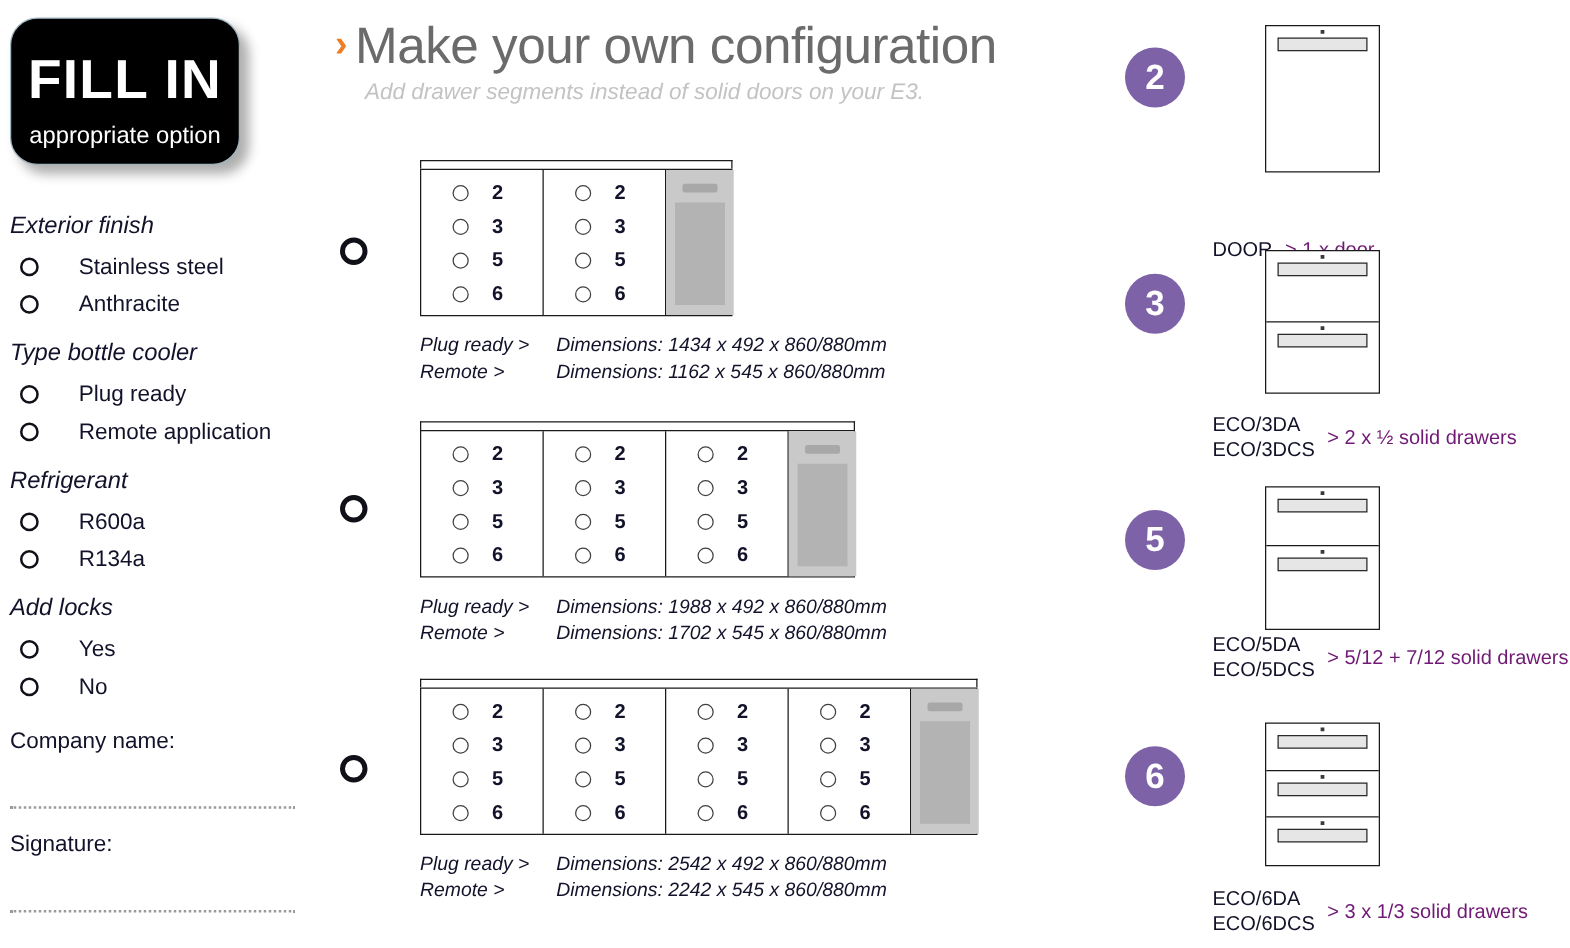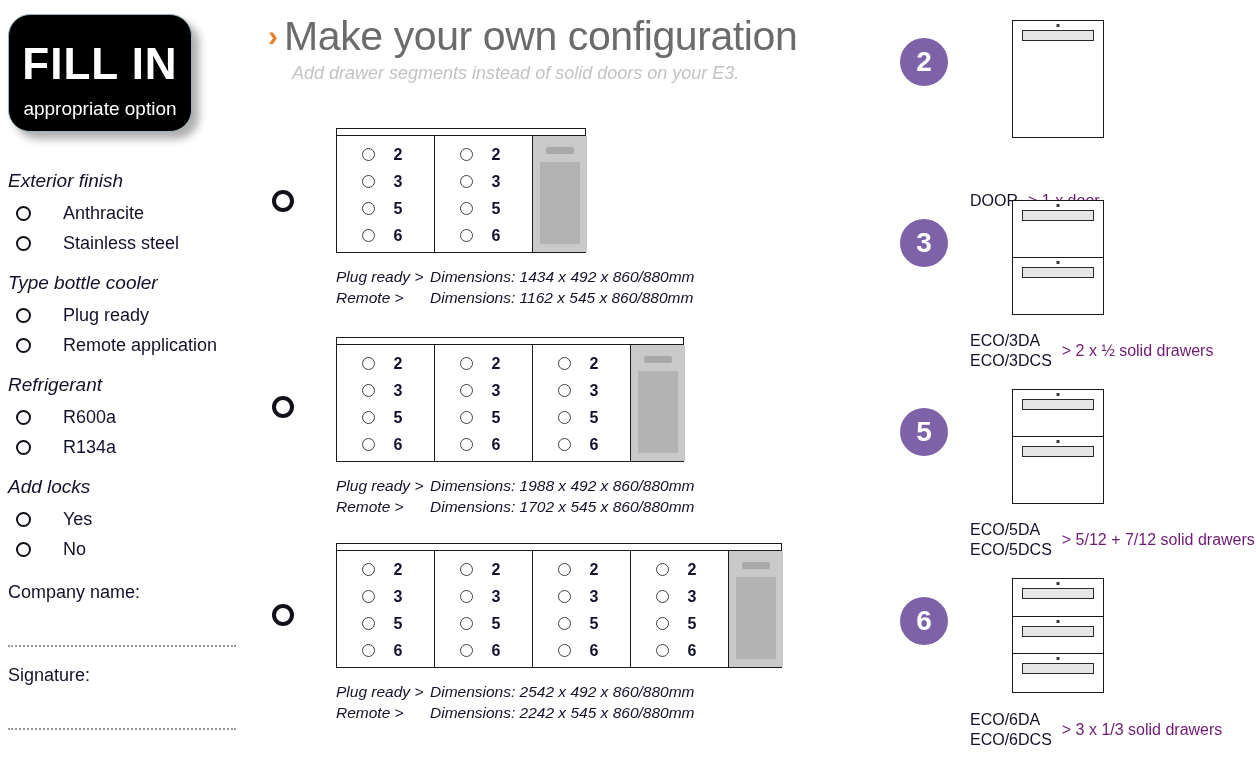--- a/index.html
+++ b/index.html
@@ -201,21 +201,21 @@
     background: #b3b3b3;
   }
   .dims-block {
     position: absolute;
     left: 64px;
     font-style: italic;
     font-size: 15.5px;
     color: #12122a;
     white-space: nowrap;
   }
-  .dims-row { display: flex; height: 21px; align-items: center; }
+  .dims-row { display: flex; height: 21px; align-items: center; gap: 15px; }
   .dims-key { width: 94px; flex: 0 0 auto; }
   .dims-val { flex: 0 0 auto; }
 
   
   .legend-item { position: absolute; }
   .legend-badge {
     position: absolute;
     left: 0;
     width: 48px;
     height: 48px;
@@ -294,25 +294,25 @@
 <div id="fill-in-badge">
   <div class="bigline">FILL IN</div>
   <div class="subline">appropriate option</div>
 </div>
 
 <div id="left-form">
     <div class="form-group">
       <div class="group-title">Exterior finish</div>
       <div class="opt-row">
         <span class="radio-sm"></span>
+        <span class="opt-label">Stainless steel</span>
+      </div>
+      <div class="opt-row">
+        <span class="radio-sm"></span>
         <span class="opt-label">Anthracite</span>
-      </div>
-      <div class="opt-row">
-        <span class="radio-sm"></span>
-        <span class="opt-label">Stainless steel</span>
       </div>
     </div>
     <div class="form-group">
       <div class="group-title">Type bottle cooler</div>
       <div class="opt-row">
         <span class="radio-sm"></span>
         <span class="opt-label">Plug ready</span>
       </div>
       <div class="opt-row">
         <span class="radio-sm"></span>
@@ -626,21 +626,21 @@
       <div class="legend-unit" style="height: 115px;">
         <div class="unit-seg" style="height: 41.6667%;">
           <div class="seg-lock"></div>
           <div class="seg-handle"></div>
         </div>
         <div class="unit-seg" style="height: 58.3333%;">
           <div class="seg-lock"></div>
           <div class="seg-handle"></div>
         </div>
       </div>
-      <div class="legend-caption" style="top: 131px;">
+      <div class="legend-caption" style="top: 118px;">
         <div class="legend-codes">
           <div>ECO/5DA</div>
           <div>ECO/5DCS</div>
         </div>
         <div class="legend-desc">&gt; 5/12 + 7/12 solid drawers</div>
       </div>
     </div>
     <div class="legend-item" style="left: 900px; top: 578px; width: 356px;">
       <div class="legend-badge" style="top: 19px; background: rgb(125, 98, 168);">6</div>
       <div class="legend-unit" style="height: 115px;">

